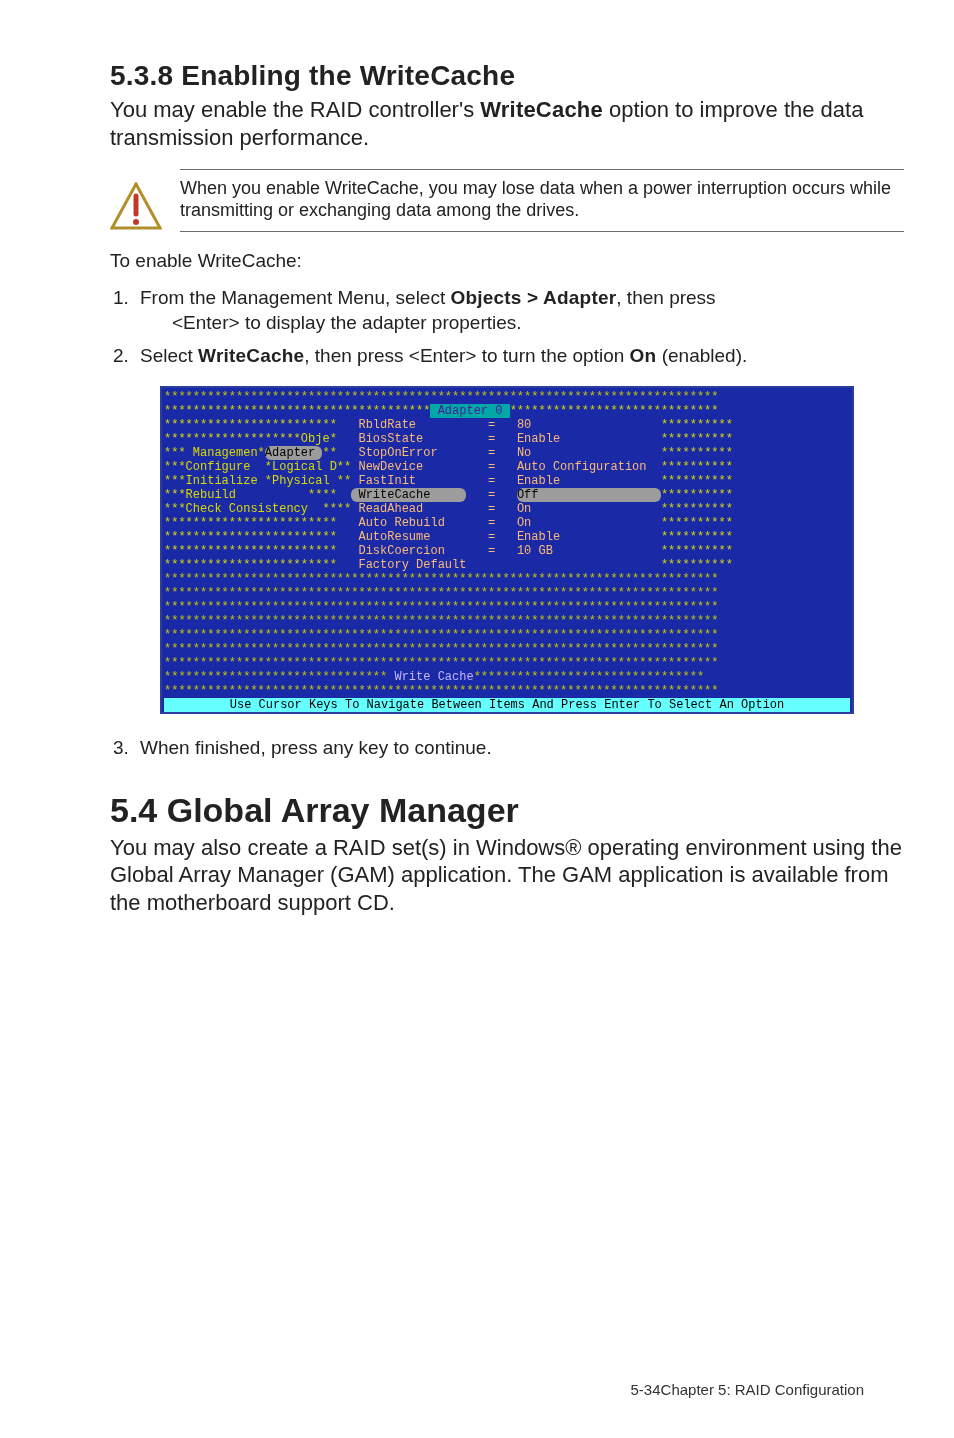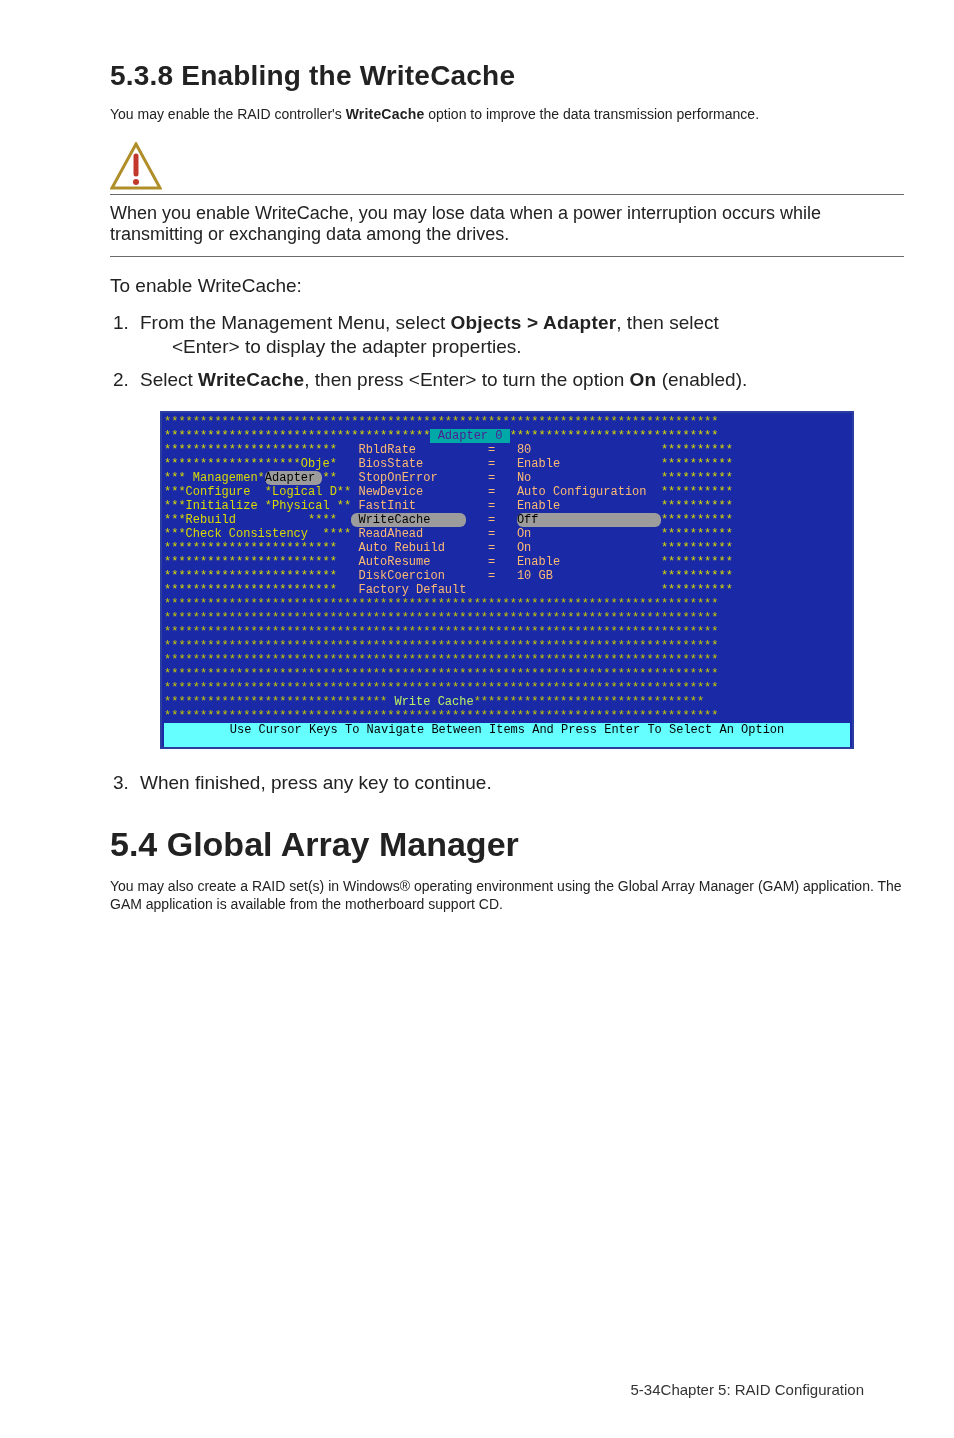--- a/index.html
+++ b/index.html
@@ -25,29 +25,29 @@
     font-weight: 700;
     margin: 0 0 4px 0;
     letter-spacing: 0.2px;
   }
   h1.section-title-big {
     font-size: 34px;
     font-weight: 700;
     margin: 30px 0 4px 0;
   }
   p.body {
-    font-size: 14px;
+    font-size: 22px;
     line-height: 1.25;
-    margin: 14px 0 14px 0;
+    margin: 4px 0 14px 0;
   }
   .callout {
     display: flex;
-    align-items: flex-start;
+    align-items: flex-end;
+    gap: 18px;
     margin: 18px 0 18px 0;
-    flex-direction: column;
   }
   .callout .rule-block {
     flex: 1;
   }
   .callout hr {
     border: none;
     border-top: 1px solid #6b6b6b;
     margin: 0;
   }
   .callout-text {
@@ -103,25 +103,25 @@
     overflow: hidden;
   }
   .cyan { color: #fdba74; }
   .yellow { color: #dada00; }
   .greybg { background: #9c9c9c; color: #000; display:inline-block;border-radius:6px; }
   .cyanbg { background: #00a8a8; color:#4c1d95; display:inline-block; }
   .term .footer {
     color: #000;
     background: #6ff;
     white-space: pre;
-    height: 24px;
+    height: 14px;
     text-align: center;
   }
   .term .mid-title {
-    color:#bef264;
+    color:#c4b5fd;
     display:inline-block;
   }
   .page-footer {
     position: absolute;
     left: 110px;
     right: 90px;
     bottom: 40px;
     font-size: 15px;
     color: #333;
     display: flex;
@@ -151,21 +151,21 @@
       <hr>
       <p class="callout-text">When you enable WriteCache, you may lose data when a power interruption occurs while transmitting or exchanging data among the drives.</p>
       <hr>
     </div>
   </div>
 
   <p class="sub-intro">To enable WriteCache:</p>
 
   <ol class="steps">
     <li>
-      <span>From the Management Menu, select </span><strong class="heavy">Objects &gt; Adapter</strong><span>, then select</span>
+      <span>From the Management Menu, select </span><strong class="heavy">Objects &gt; Adapter</strong><span>, then press</span>
       <span class="indent">&lt;Enter&gt; to display the adapter properties.</span>
     </li>
     <li>
       <span>Select </span><strong class="heavy">WriteCache</strong><span>, then press &lt;Enter&gt; to turn the option </span><strong class="heavy">On</strong><span> (enabled).</span>
     </li>
   </ol>
 
   <div class="term-wrap">
     <div class="term">
       <div class="row">*****************************************************************************</div>

